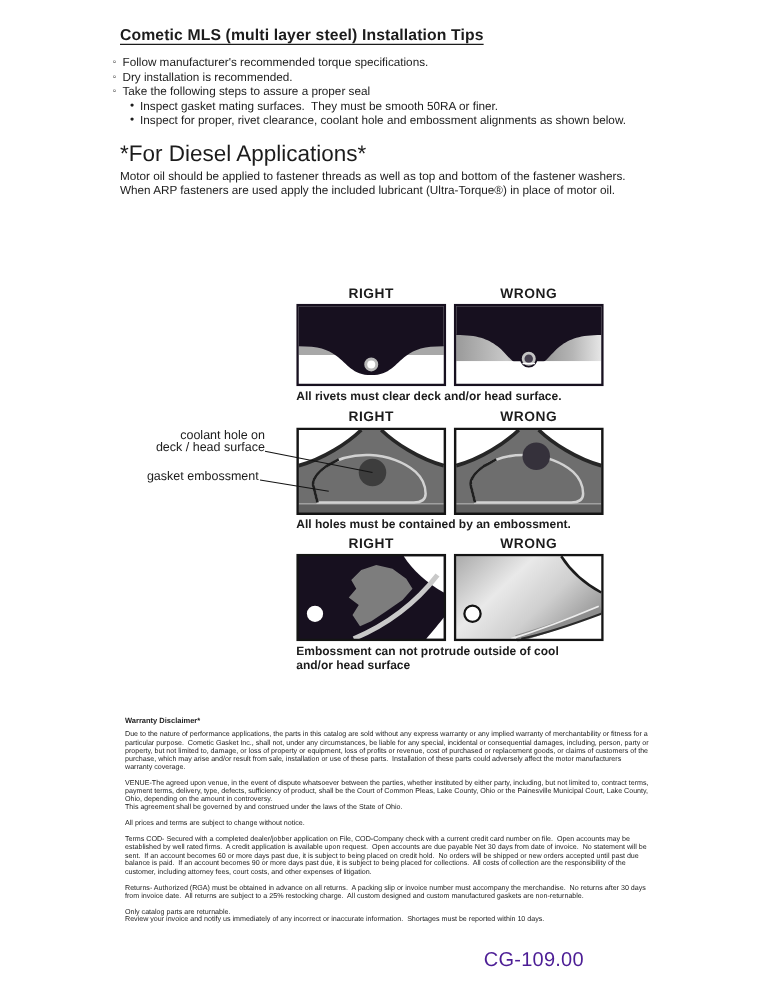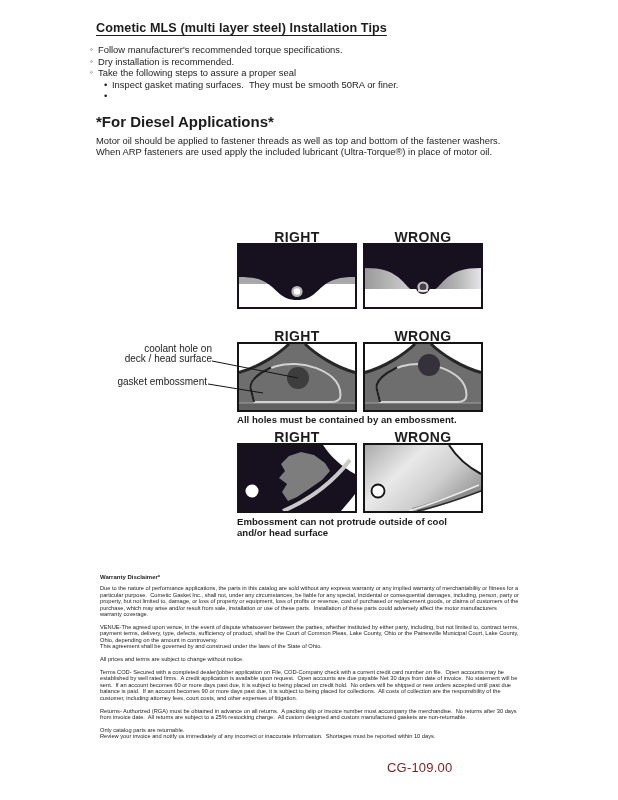--- a/index.html
+++ b/index.html
@@ -10,30 +10,30 @@
     overflow:hidden;margin:0 auto;
   }
   .abs{position:absolute;}
   .title{font-size:12.6px;font-weight:bold;text-decoration:underline;text-underline-offset:3px;letter-spacing:0.1px;}
   .bullets{font-size:9.4px;line-height:11.5px;}
   .bullet-row{display:flex;align-items:flex-start;}
   .bullet-row .mk{flex:none;width:8px;font-size:8.5px;line-height:11.5px;}
   .bullet-row.sub{margin-left:14px;}
   .bullet-row.sub .mk{width:8px;font-size:9.5px;}
   .bullet-text{white-space:pre-wrap;}
-  .h2{font-size:15px;font-weight:bold;text-align:right;}
+  .h2{font-size:18px;font-weight:normal;text-align:right;}
   .body-par{font-size:9.4px;line-height:11.2px;width:424px;white-space:pre-wrap;}
-  .rw-label{width:120px;text-align:center;font-size:14px;font-weight:bold;letter-spacing:0.4px;}
+  .rw-label{width:120px;text-align:center;font-size:11px;font-weight:bold;letter-spacing:0.4px;}
   .caption{font-size:9.6px;font-weight:bold;white-space:pre-wrap;line-height:11px;}
   .annot{font-size:10px;text-align:right;line-height:10.3px;white-space:pre-wrap;}
   .panel{display:block;}
   .legal{width:420px;font-size:5.7px;line-height:6.4px;}
   .legal .lh{font-size:6px;font-weight:bold;margin:0 0 5px 0;}
   .legal p{margin:0 0 6.5px 0;white-space:pre-wrap;}
-  .footer-code{font-size:13px;color:#7f1d1d;letter-spacing:0.2px;}
+  .footer-code{font-size:16px;color:#4c1d95;letter-spacing:0.2px;}
   svg{display:block;}
   .overlay{pointer-events:none;z-index:5;}
 </style>
 </head>
 <body>
 
 <div class="page">
 
   <div class="abs title" style="left:96px;top:21px;">Cometic MLS (multi layer steel) Installation Tips</div>
 
@@ -49,20 +49,21 @@
     <div class="bullet-row">
       <span class="mk">◦</span>
       <span class="bullet-text">Take the following steps to assure a proper seal</span>
     </div>
     <div class="bullet-row sub">
       <span class="mk">•</span>
       <span class="bullet-text">Inspect gasket mating surfaces.  They must be smooth 50RA or finer.</span>
     </div>
     <div class="bullet-row sub">
       <span class="mk">•</span>
+      <span class="bullet-text">Inspect for proper, rivet clearance, coolant hole and embossment alignments as shown below.</span>
     </div>
   </div>
 
   <div class="abs h2" style="left:96px;top:113px;">*For Diesel Applications*</div>
   <div class="abs body-par" style="left:96px;top:135px;">Motor oil should be applied to fastener threads as well as top and bottom of the fastener washers. When ARP fasteners are used apply the included lubricant (Ultra-Torque®) in place of motor oil.</div>
 
   <div class="abs rw-label" style="left:237px;top:229px;">RIGHT</div>
   <div class="abs rw-label" style="left:363px;top:229px;">WRONG</div>
 
   <svg class="abs panel" style="left:237px;top:243px;" width="120" height="66" viewBox="0 0 120 66">
@@ -87,20 +88,21 @@
     <rect x="1" y="1" width="118" height="64" fill="#ffffff"></rect>
     <rect x="2" y="24" width="116" height="22" fill="url(#gradB)"></rect>
     <path d="M2,2 H118 V25 C101,25 93,28 85,34 C77,40 73,50.5 60,50.5 C47,50.5 43,40 35,34 C27,28 19,25 2,25 Z" fill="#17101f"></path>
     <rect x="2" y="46" width="116" height="18" fill="#ffffff"></rect>
     <circle cx="60" cy="44" r="6.3" fill="#c4c4c4" stroke="#17101f" stroke-width="1.4"></circle>
     <circle cx="60" cy="44" r="3.4" fill="#46404f"></circle>
     <line x1="55" y1="47.8" x2="65" y2="47.8" stroke="#ffffff" stroke-width="1.3"></line>
     <rect x="1" y="1" width="118" height="64" fill="none" stroke="#17101f" stroke-width="2"></rect>
   </svg>
 
+  <div class="abs caption" style="left:237px;top:312px;">All rivets must clear deck and/or head surface.</div>
 
   <div class="abs rw-label" style="left:237px;top:328px;">RIGHT</div>
   <div class="abs rw-label" style="left:363px;top:328px;">WRONG</div>
 
   <div class="abs annot" style="left:104px;top:344px;width:108px;">coolant hole on
 deck / head surface</div>
   <div class="abs annot" style="left:104px;top:377px;width:103px;">gasket embossment</div>
 
   <svg class="abs panel" style="left:237px;top:342px;" width="120" height="70" viewBox="0 0 120 70">
     <rect x="1" y="1" width="118" height="68" fill="#6e6e6e"></rect>

